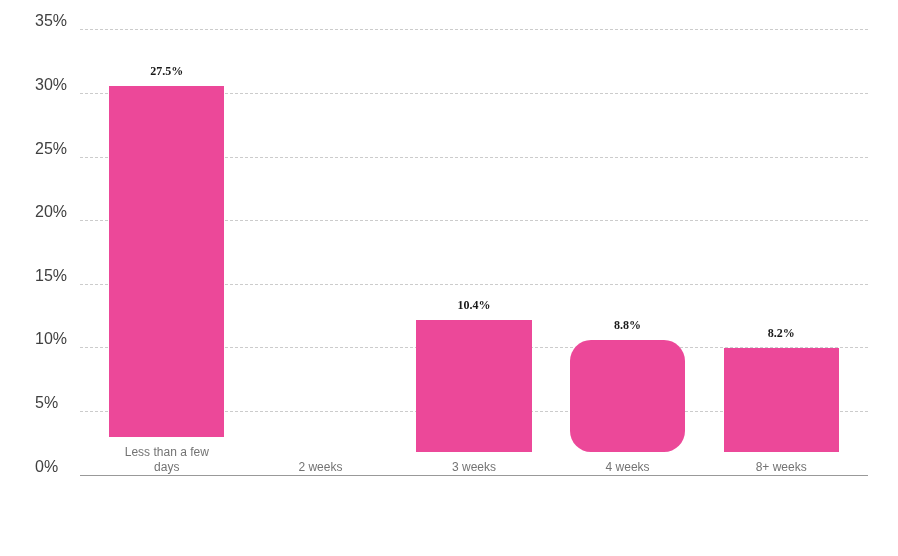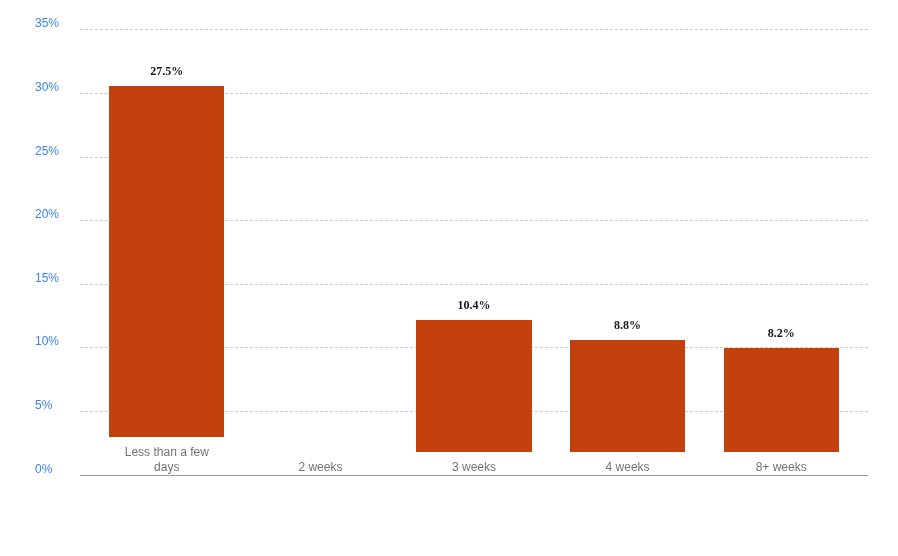--- a/index.html
+++ b/index.html
@@ -39,22 +39,22 @@
       position: absolute;
       left: 0;
       right: 0;
       border-top: 1px dashed #ccc;
       display: flex;
       align-items: center;
     }
     .grid-label {
       position: absolute;
       left: -45px;
-      font-size: 12px;
-      color: #3b82f6;
+      font-size: 16px;
+      color: #404040;
       transform: translateY(-50%);
     }
     .bars-row {
       position: absolute;
       bottom: 0;
       left: 0;
       right: 0;
       top: 0;
       display: flex;
       align-items: flex-end;
@@ -64,21 +64,21 @@
     .bar-group {
       display: flex;
       flex-direction: column;
       align-items: center;
       flex: 1;
       height: 100%;
       justify-content: flex-end;
       position: relative;
     }
     .bar {
-      background: #c2410c;
+      background: #ec4899;
       width: 75%;
       position: relative;
       font-family: Liberation Serif, serif;
     }
     .bar-label {
       position: absolute;
       top: -22px;
       left: 50%;
       transform: translateX(-50%);
       font-size: 12px;
@@ -146,21 +146,21 @@
           <div class="bar-group">
             <div class="x-label">2 weeks</div>
           </div>
           <div class="bar-group">
             <div class="bar" style="height: 29.7%;">
               <span class="bar-label">10.4%</span>
             </div>
             <div class="x-label">3 weeks</div>
           </div>
           <div class="bar-group">
-            <div class="bar" style="height: 25.1%;">
+            <div class="bar" style="height: 25.1%; border-radius: 21px;">
               <span class="bar-label">8.8%</span>
             </div>
             <div class="x-label">4 weeks</div>
           </div>
           <div class="bar-group">
             <div class="bar" style="height: 23.4%;">
               <span class="bar-label">8.2%</span>
             </div>
             <div class="x-label">8+ weeks</div>
           </div>

